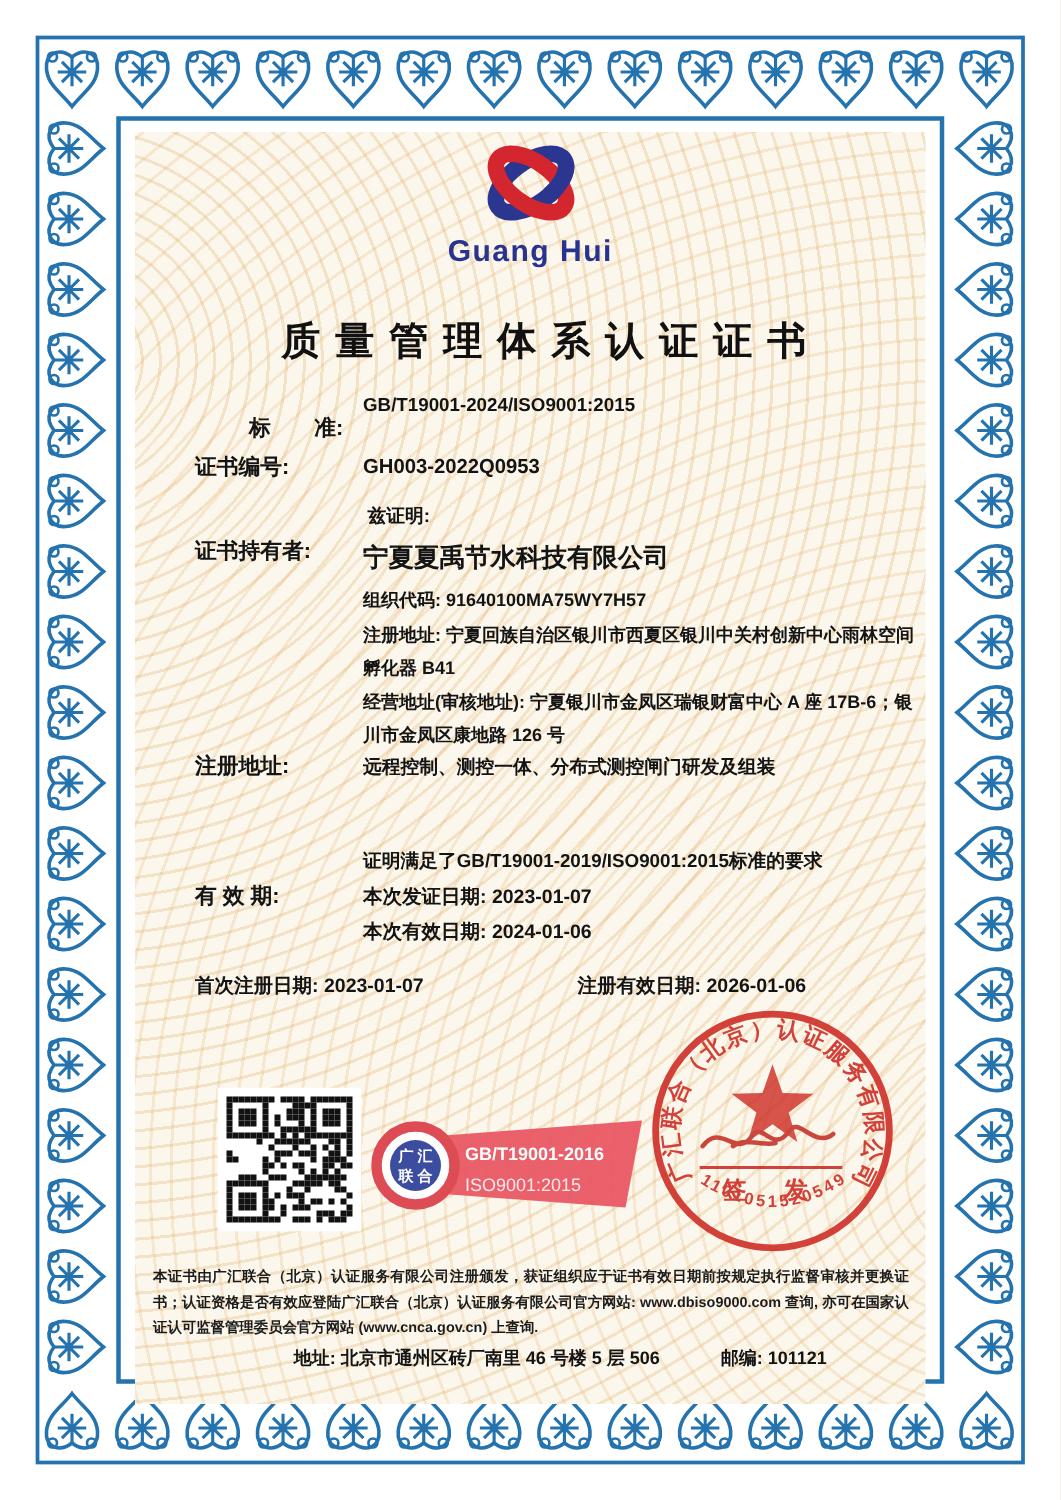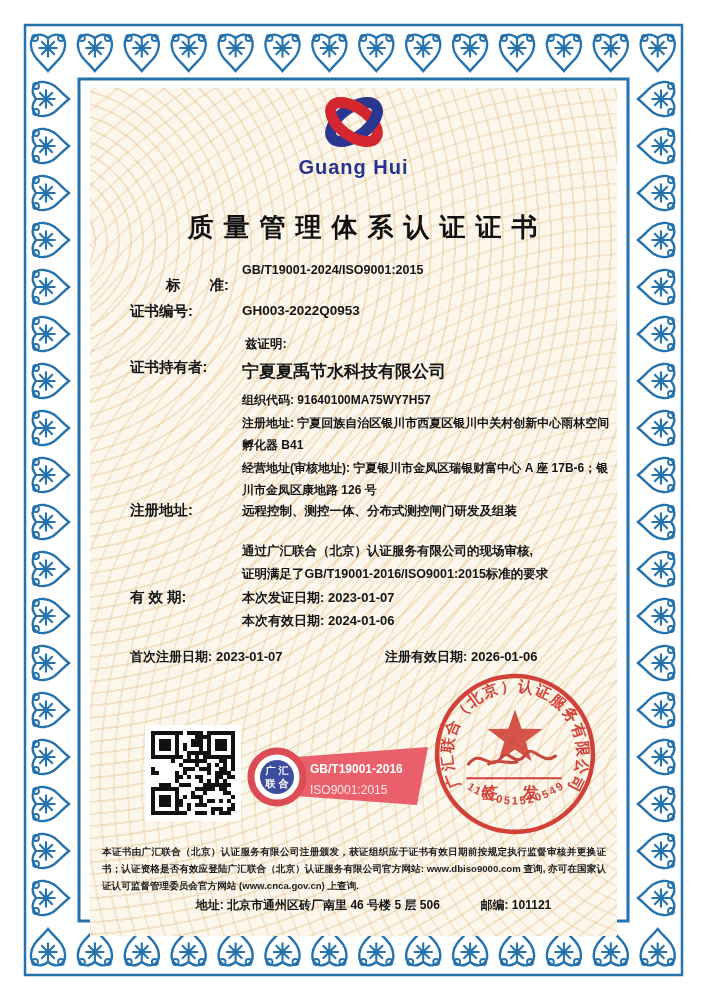--- a/index.html
+++ b/index.html
@@ -153,22 +153,21 @@
 
     <div class="abs details">
       <div><span>组织代码:</span> <span>91640100MA75WY7H57</span></div>
       <div><span>注册地址:</span> <span>宁夏回族自治区银川市西夏区银川中关村创新中心雨林空间孵化器 B41</span></div>
       <div><span>经营地址(审核地址):</span> <span>宁夏银川市金凤区瑞银财富中心 A 座 17B-6；银川市金凤区康地路 126 号</span></div>
     </div>
 
     <span class="abs lbl row-scope-l">注册地址:</span>
     <span class="abs val row-scope-v">远程控制、测控一体、分布式测控闸门研发及组装</span>
 
-    <span class="abs audit1">通过广汇联合（北京）认证服务有限公司的现场审核,</span>
-    <span class="abs audit2">证明满足了GB/T19001-2016/ISO9001:2015标准的要求</span>
+    <span class="abs audit2">证明满足了GB/T19001-2019/ISO9001:2015标准的要求</span>
 
     <span class="abs lbl row-valid-l">有 效 期:</span>
     <span class="abs val valid1">本次发证日期: 2023-01-07</span>
     <span class="abs val valid2">本次有效日期: 2024-01-06</span>
 
     <span class="abs val firstreg"><span>首次注册日期:</span> <span>2023-01-07</span></span>
     <span class="abs val regvalid"><span>注册有效日期:</span> <span>2026-01-06</span></span>
 
     <svg class="abs qr" width="96" height="96">
       <rect width="96" height="96" fill="#ffffff"></rect>

